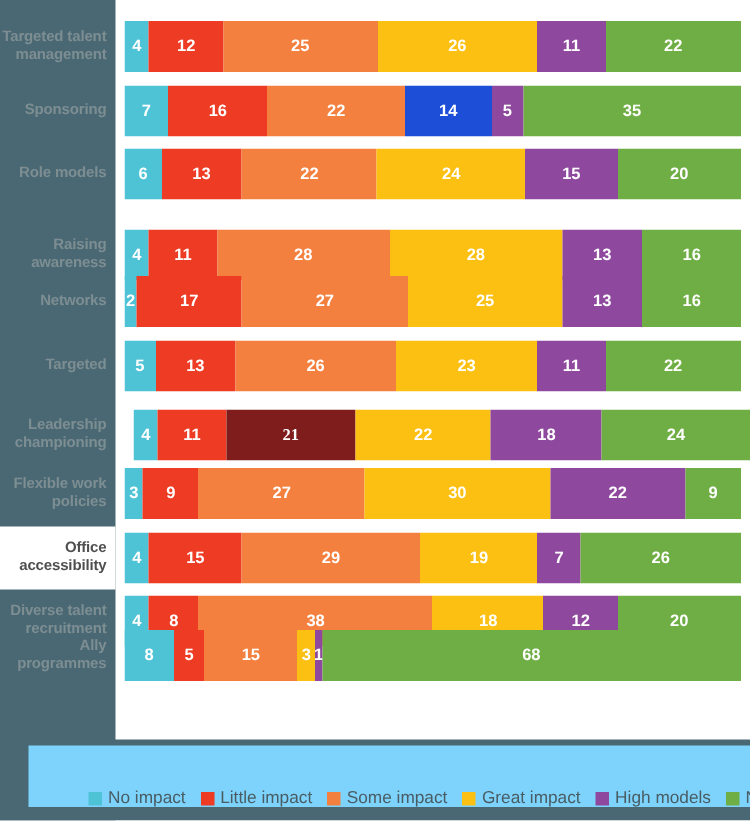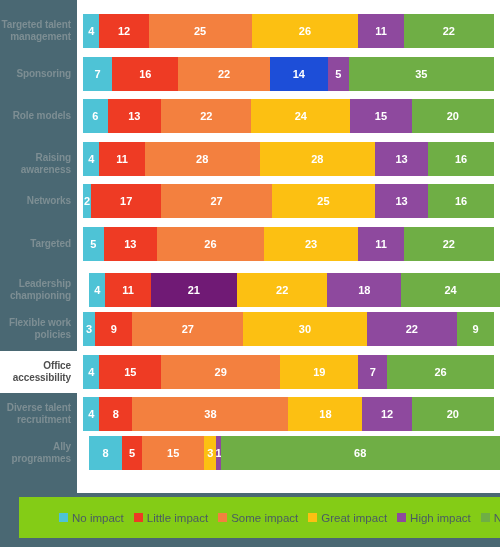--- a/index.html
+++ b/index.html
@@ -47,24 +47,24 @@
     height: 493px;
     background: #ffffff;
     z-index: 1;
   }
   .legend-canvas {
     position: absolute;
     left: 19px;
     top: 497px;
     width: 481px;
     height: 41px;
-    background: #84cc16;
+    background: #7dd3fc;
     z-index: 3;
     display: flex;
-    align-items: center;
+    align-items: flex-end;
   }
   .rows {
     position: absolute;
     left: 0;
     top: 0;
     width: 476px;
     height: 493px;
     z-index: 2;
   }
   .row {
@@ -165,21 +165,21 @@
         <div class="row-label">Role models</div>
         <div class="bar">
           <div class="seg" style="background: rgb(78, 195, 214); width: 6%;">6</div>
           <div class="seg" style="background: rgb(238, 59, 36); width: 13%;">13</div>
           <div class="seg" style="background: rgb(243, 128, 63); width: 22%;">22</div>
           <div class="seg" style="background: rgb(252, 192, 18); width: 24%;">24</div>
           <div class="seg" style="background: rgb(142, 73, 158); width: 15%;">15</div>
           <div class="seg" style="background: rgb(111, 174, 69); width: 20%;">20</div>
         </div>
       </div>
-      <div class="row" style="top: 134px; height: 42px; align-items: flex-end;">
+      <div class="row" style="top: 149px; height: 42px;">
         <div class="row-label">Raising awareness</div>
         <div class="bar">
           <div class="seg" style="background: rgb(78, 195, 214); width: 4%;">4</div>
           <div class="seg" style="background: rgb(238, 59, 36); width: 11%;">11</div>
           <div class="seg" style="background: rgb(243, 128, 63); width: 28%;">28</div>
           <div class="seg" style="background: rgb(252, 192, 18); width: 28%;">28</div>
           <div class="seg" style="background: rgb(142, 73, 158); width: 13%;">13</div>
           <div class="seg" style="background: rgb(111, 174, 69); width: 16%;">16</div>
         </div>
       </div>
@@ -203,21 +203,21 @@
           <div class="seg" style="background: rgb(252, 192, 18); width: 23%;">23</div>
           <div class="seg" style="background: rgb(142, 73, 158); width: 11%;">11</div>
           <div class="seg" style="background: rgb(111, 174, 69); width: 22%;">22</div>
         </div>
       </div>
       <div class="row" style="top: 269px; height: 42px; justify-content: space-between;">
         <div class="row-label">Leadership championing</div>
         <div class="bar">
           <div class="seg" style="background: rgb(78, 195, 214); width: 4%;">4</div>
           <div class="seg" style="background: rgb(238, 59, 36); width: 11%;">11</div>
-          <div class="seg" style="background: #701a75; width: 21%;">21</div>
+          <div class="seg" style="background: #7f1d1d; width: 21%; font-family: Liberation Serif, serif;">21</div>
           <div class="seg" style="background: rgb(252, 192, 18); width: 22%;">22</div>
           <div class="seg" style="background: rgb(142, 73, 158); width: 18%;">18</div>
           <div class="seg" style="background: rgb(111, 174, 69); width: 24%;">24</div>
         </div>
       </div>
       <div class="row" style="top: 308.2px; height: 42px;">
         <div class="row-label">Flexible work policies</div>
         <div class="bar">
           <div class="seg" style="background: rgb(78, 195, 214); width: 3%;">3</div>
           <div class="seg" style="background: rgb(238, 59, 36); width: 9%;">9</div>
@@ -242,21 +242,21 @@
         <div class="row-label">Diverse talent recruitment</div>
         <div class="bar">
           <div class="seg" style="background: rgb(78, 195, 214); width: 4%;">4</div>
           <div class="seg" style="background: rgb(238, 59, 36); width: 8%;">8</div>
           <div class="seg" style="background: rgb(243, 128, 63); width: 38%;">38</div>
           <div class="seg" style="background: rgb(252, 192, 18); width: 18%;">18</div>
           <div class="seg" style="background: rgb(142, 73, 158); width: 12%;">12</div>
           <div class="seg" style="background: rgb(111, 174, 69); width: 20%;">20</div>
         </div>
       </div>
-      <div class="row" style="top: 432px; height: 42px; justify-content: space-between;">
+      <div class="row" style="top: 416px; height: 42px;">
         <div class="row-label">Ally programmes</div>
         <div class="bar">
           <div class="seg" style="background: rgb(78, 195, 214); width: 8%;">8</div>
           <div class="seg" style="background: rgb(238, 59, 36); width: 5%;">5</div>
           <div class="seg" style="background: rgb(243, 128, 63); width: 15%;">15</div>
           <div class="seg" style="background: rgb(252, 192, 18); width: 3%;">3</div>
           <div class="seg" style="background: rgb(142, 73, 158); width: 1%;">1</div>
           <div class="seg" style="background: rgb(111, 174, 69); width: 68%;">68</div>
         </div>
       </div>
@@ -274,21 +274,21 @@
         <div class="legend-item">
           <span class="legend-swatch" style="background: rgb(243, 128, 63);"></span>
           <span class="legend-text">Some impact</span>
         </div>
         <div class="legend-item">
           <span class="legend-swatch" style="background: rgb(252, 192, 18);"></span>
           <span class="legend-text">Great impact</span>
         </div>
         <div class="legend-item">
           <span class="legend-swatch" style="background: rgb(142, 73, 158);"></span>
-          <span class="legend-text">High impact</span>
+          <span class="legend-text">High models</span>
         </div>
         <div class="legend-item">
           <span class="legend-swatch" style="background: rgb(111, 174, 69);"></span>
           <span class="legend-text">Not experienced</span>
         </div>
       </div>
   </div>
 </div>
 
 </body></html>

